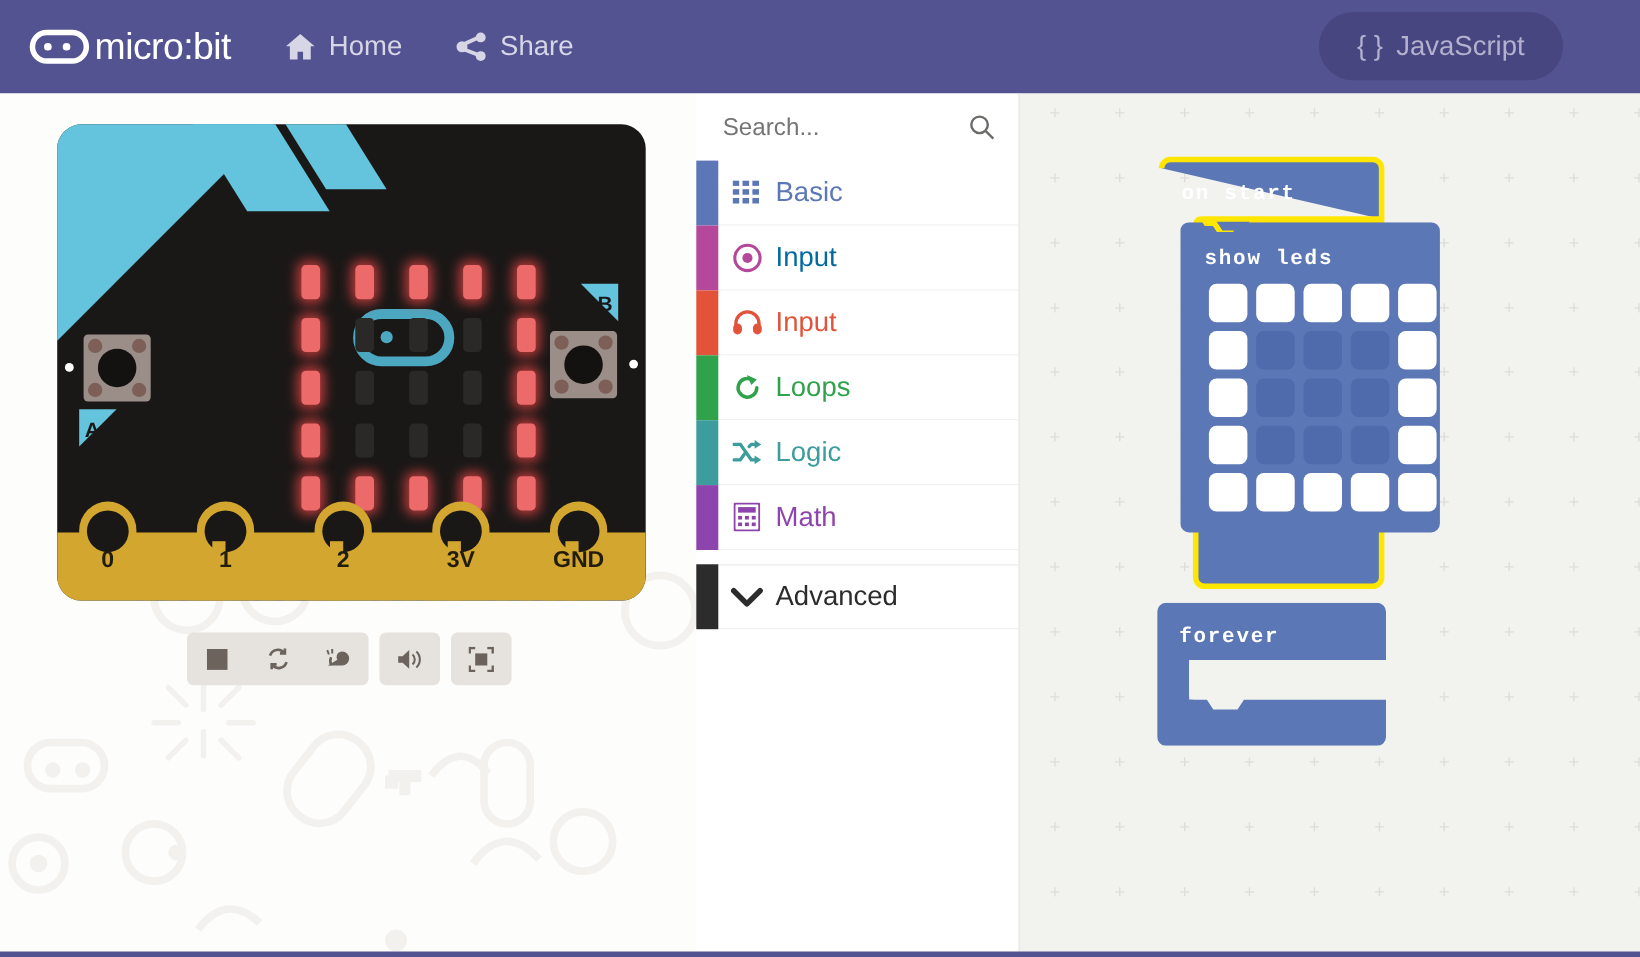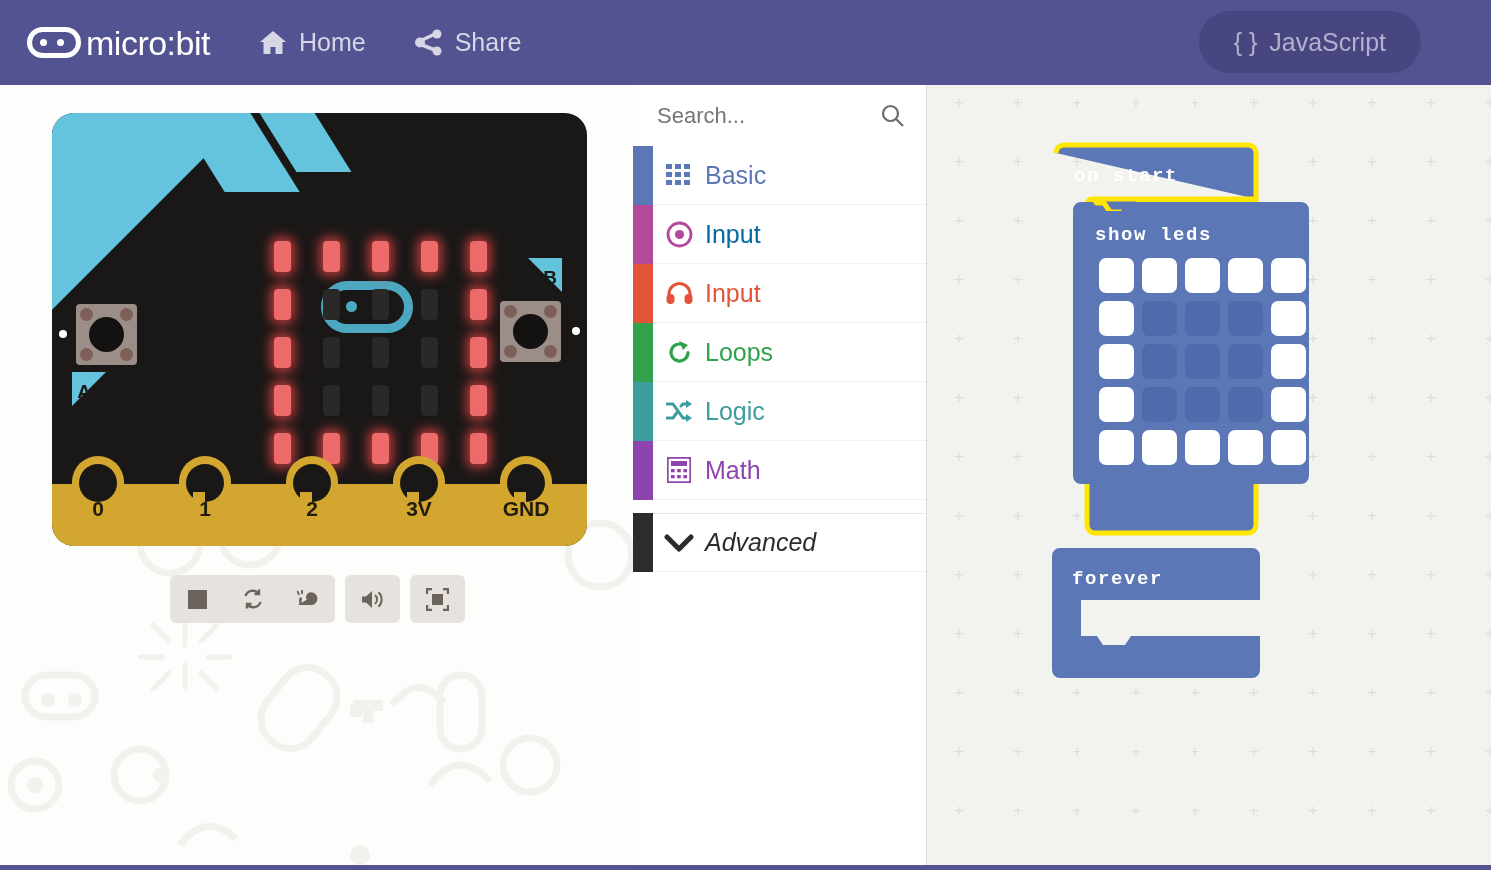--- a/index.html
+++ b/index.html
@@ -155,21 +155,21 @@
     border: none; outline: none; font-size: 22px; color: #9a9a96;
     background: transparent; width: 200px; font-family: "Liberation Sans", sans-serif;
   }
   .cat-row {
     height: 59px; display: flex; align-items: center;
     border-bottom: 1px solid #f0f0ee; cursor: pointer; position: relative;
   }
   .cat-bar { width: 20px; height: 59px; flex: none; }
   .cat-ico { width: 52px; display: flex; align-items: center; justify-content: center; flex: none; }
   .cat-lbl { font-size: 25px; }
-  #advanced-row { margin-top: 13px; border-top: 1px solid #e9e9e6; font-style: italic; }
+  #advanced-row { margin-top: 13px; border-top: 1px solid #e9e9e6; }
 
   
   #workspace {
     position: absolute; left: 927px; top: 85px;
     width: 564px; height: 785px;
     background: #f2f2ef; overflow: hidden;
   }
   #grid-layer { position: absolute; inset: 0; }
   .gridplus { position: absolute; color: #dedeD9; font-size: 17px; line-height: 1; }
 

